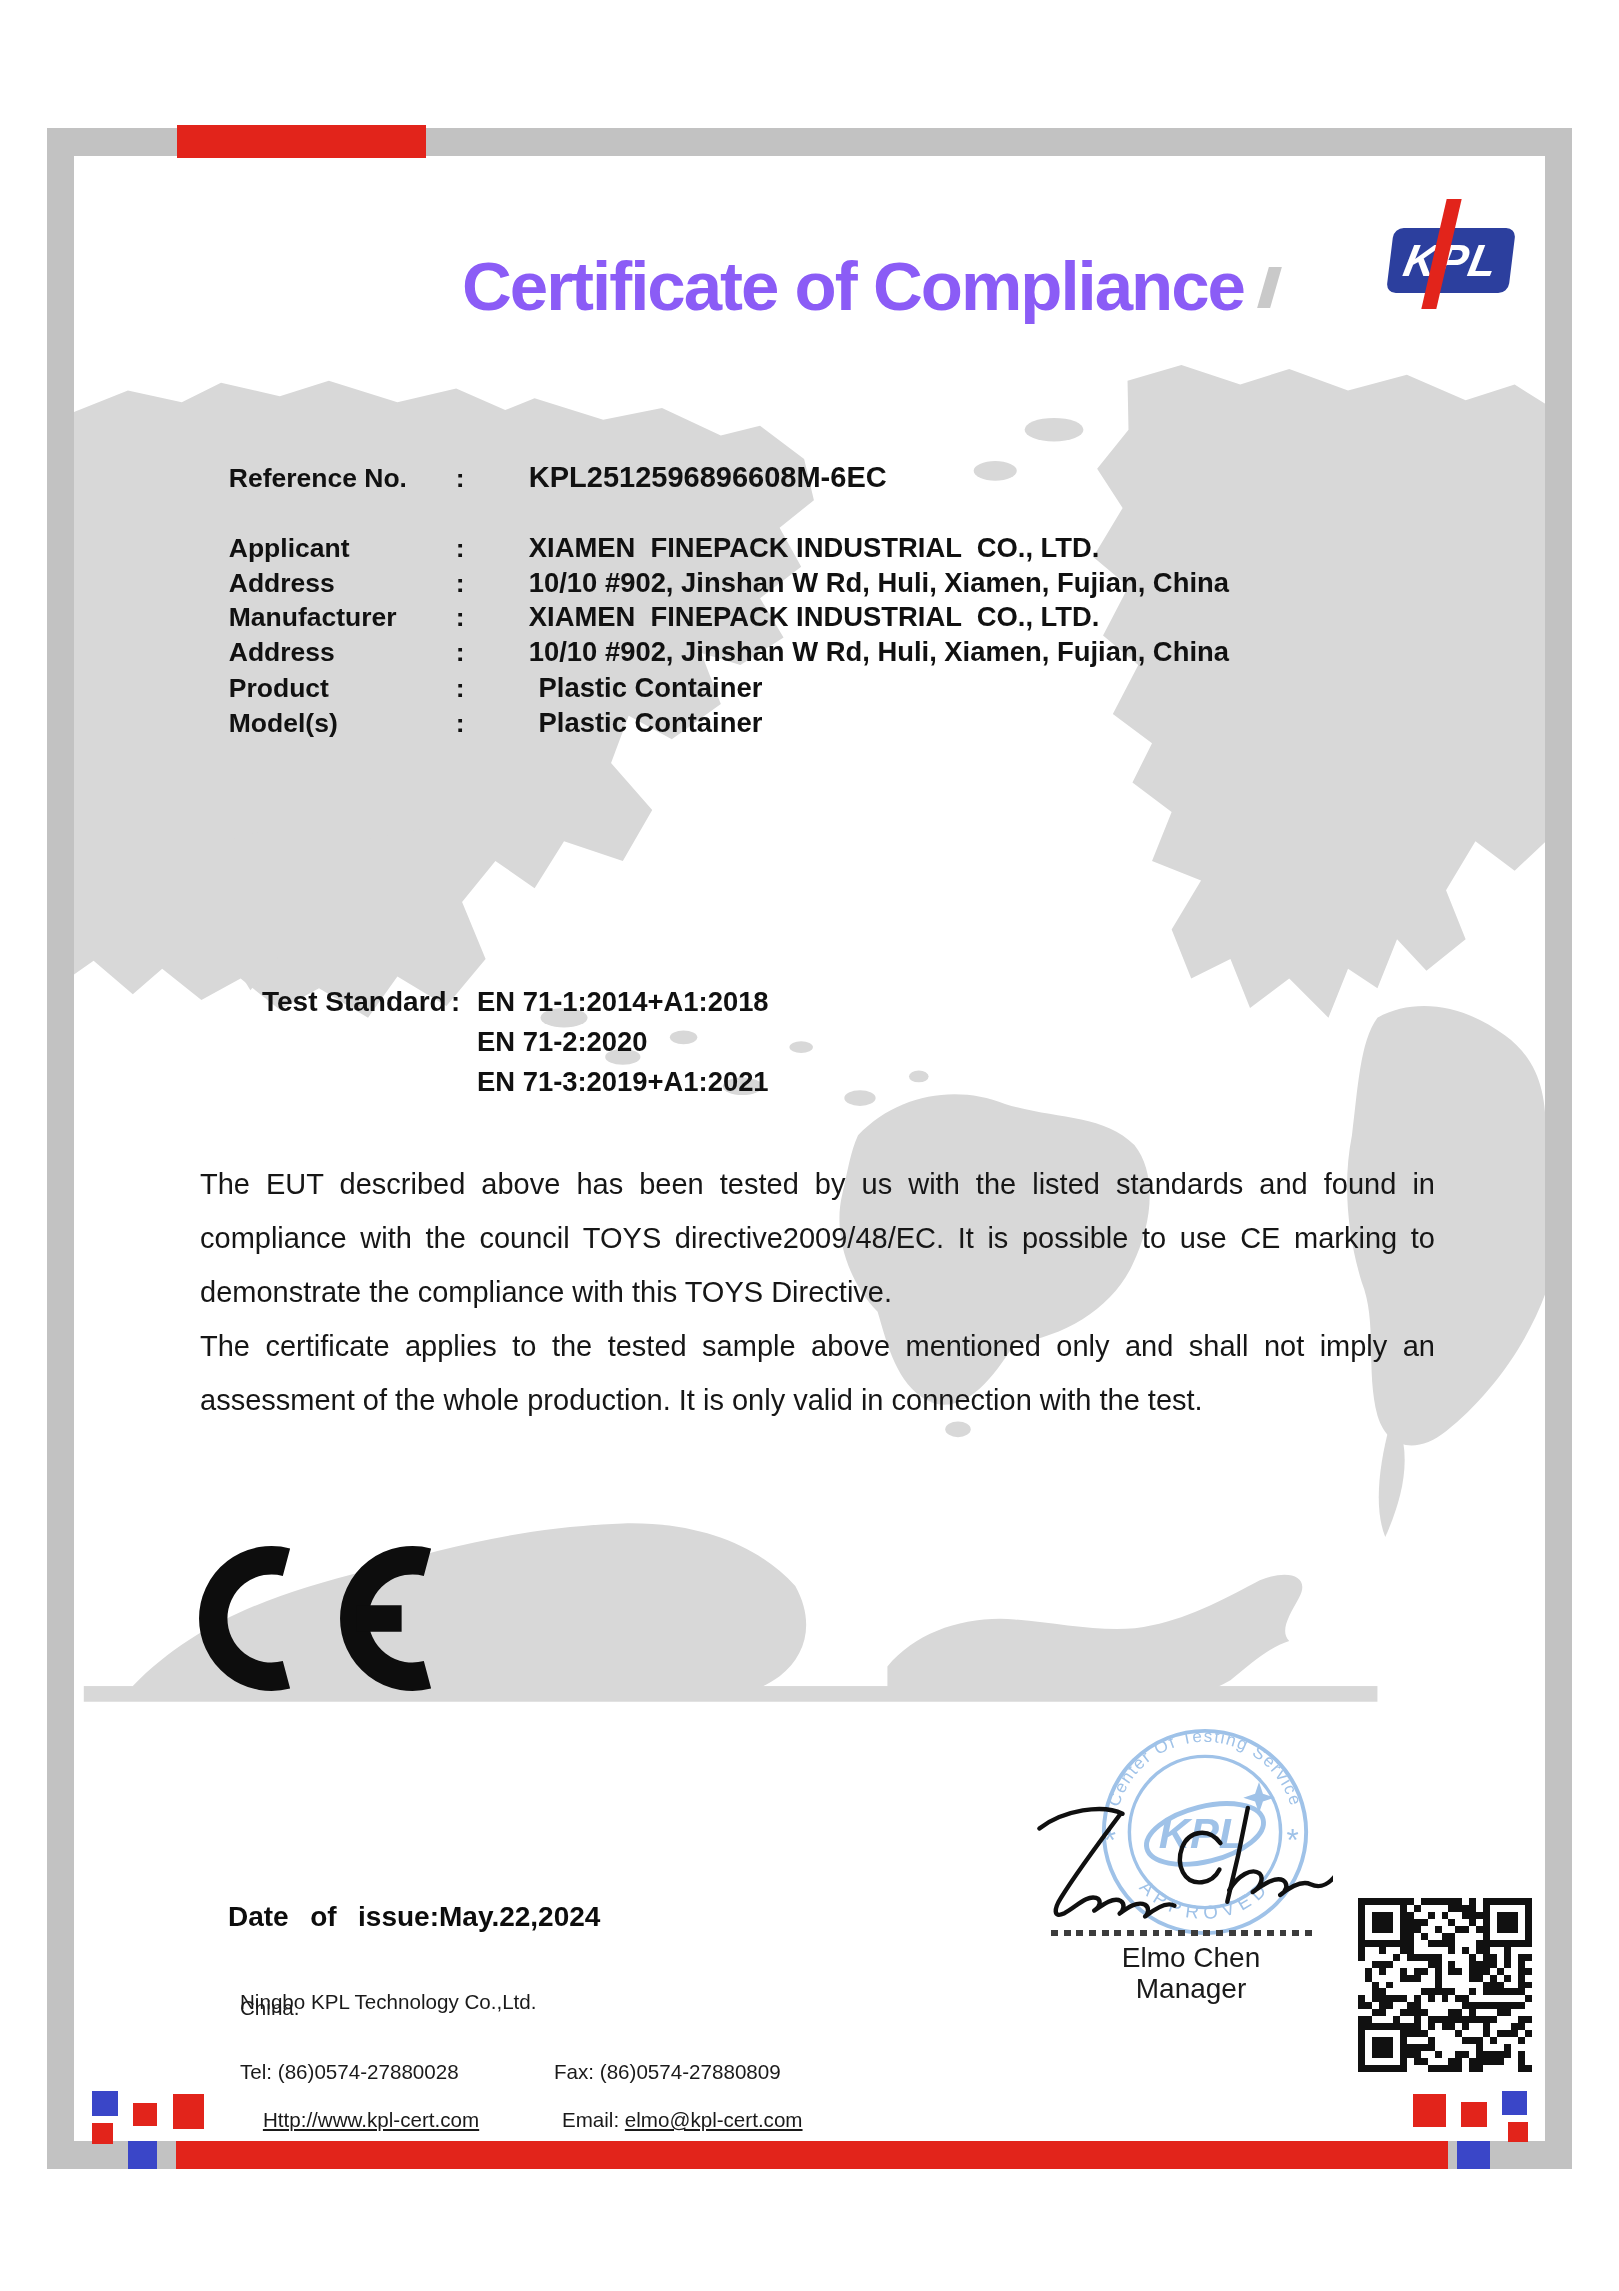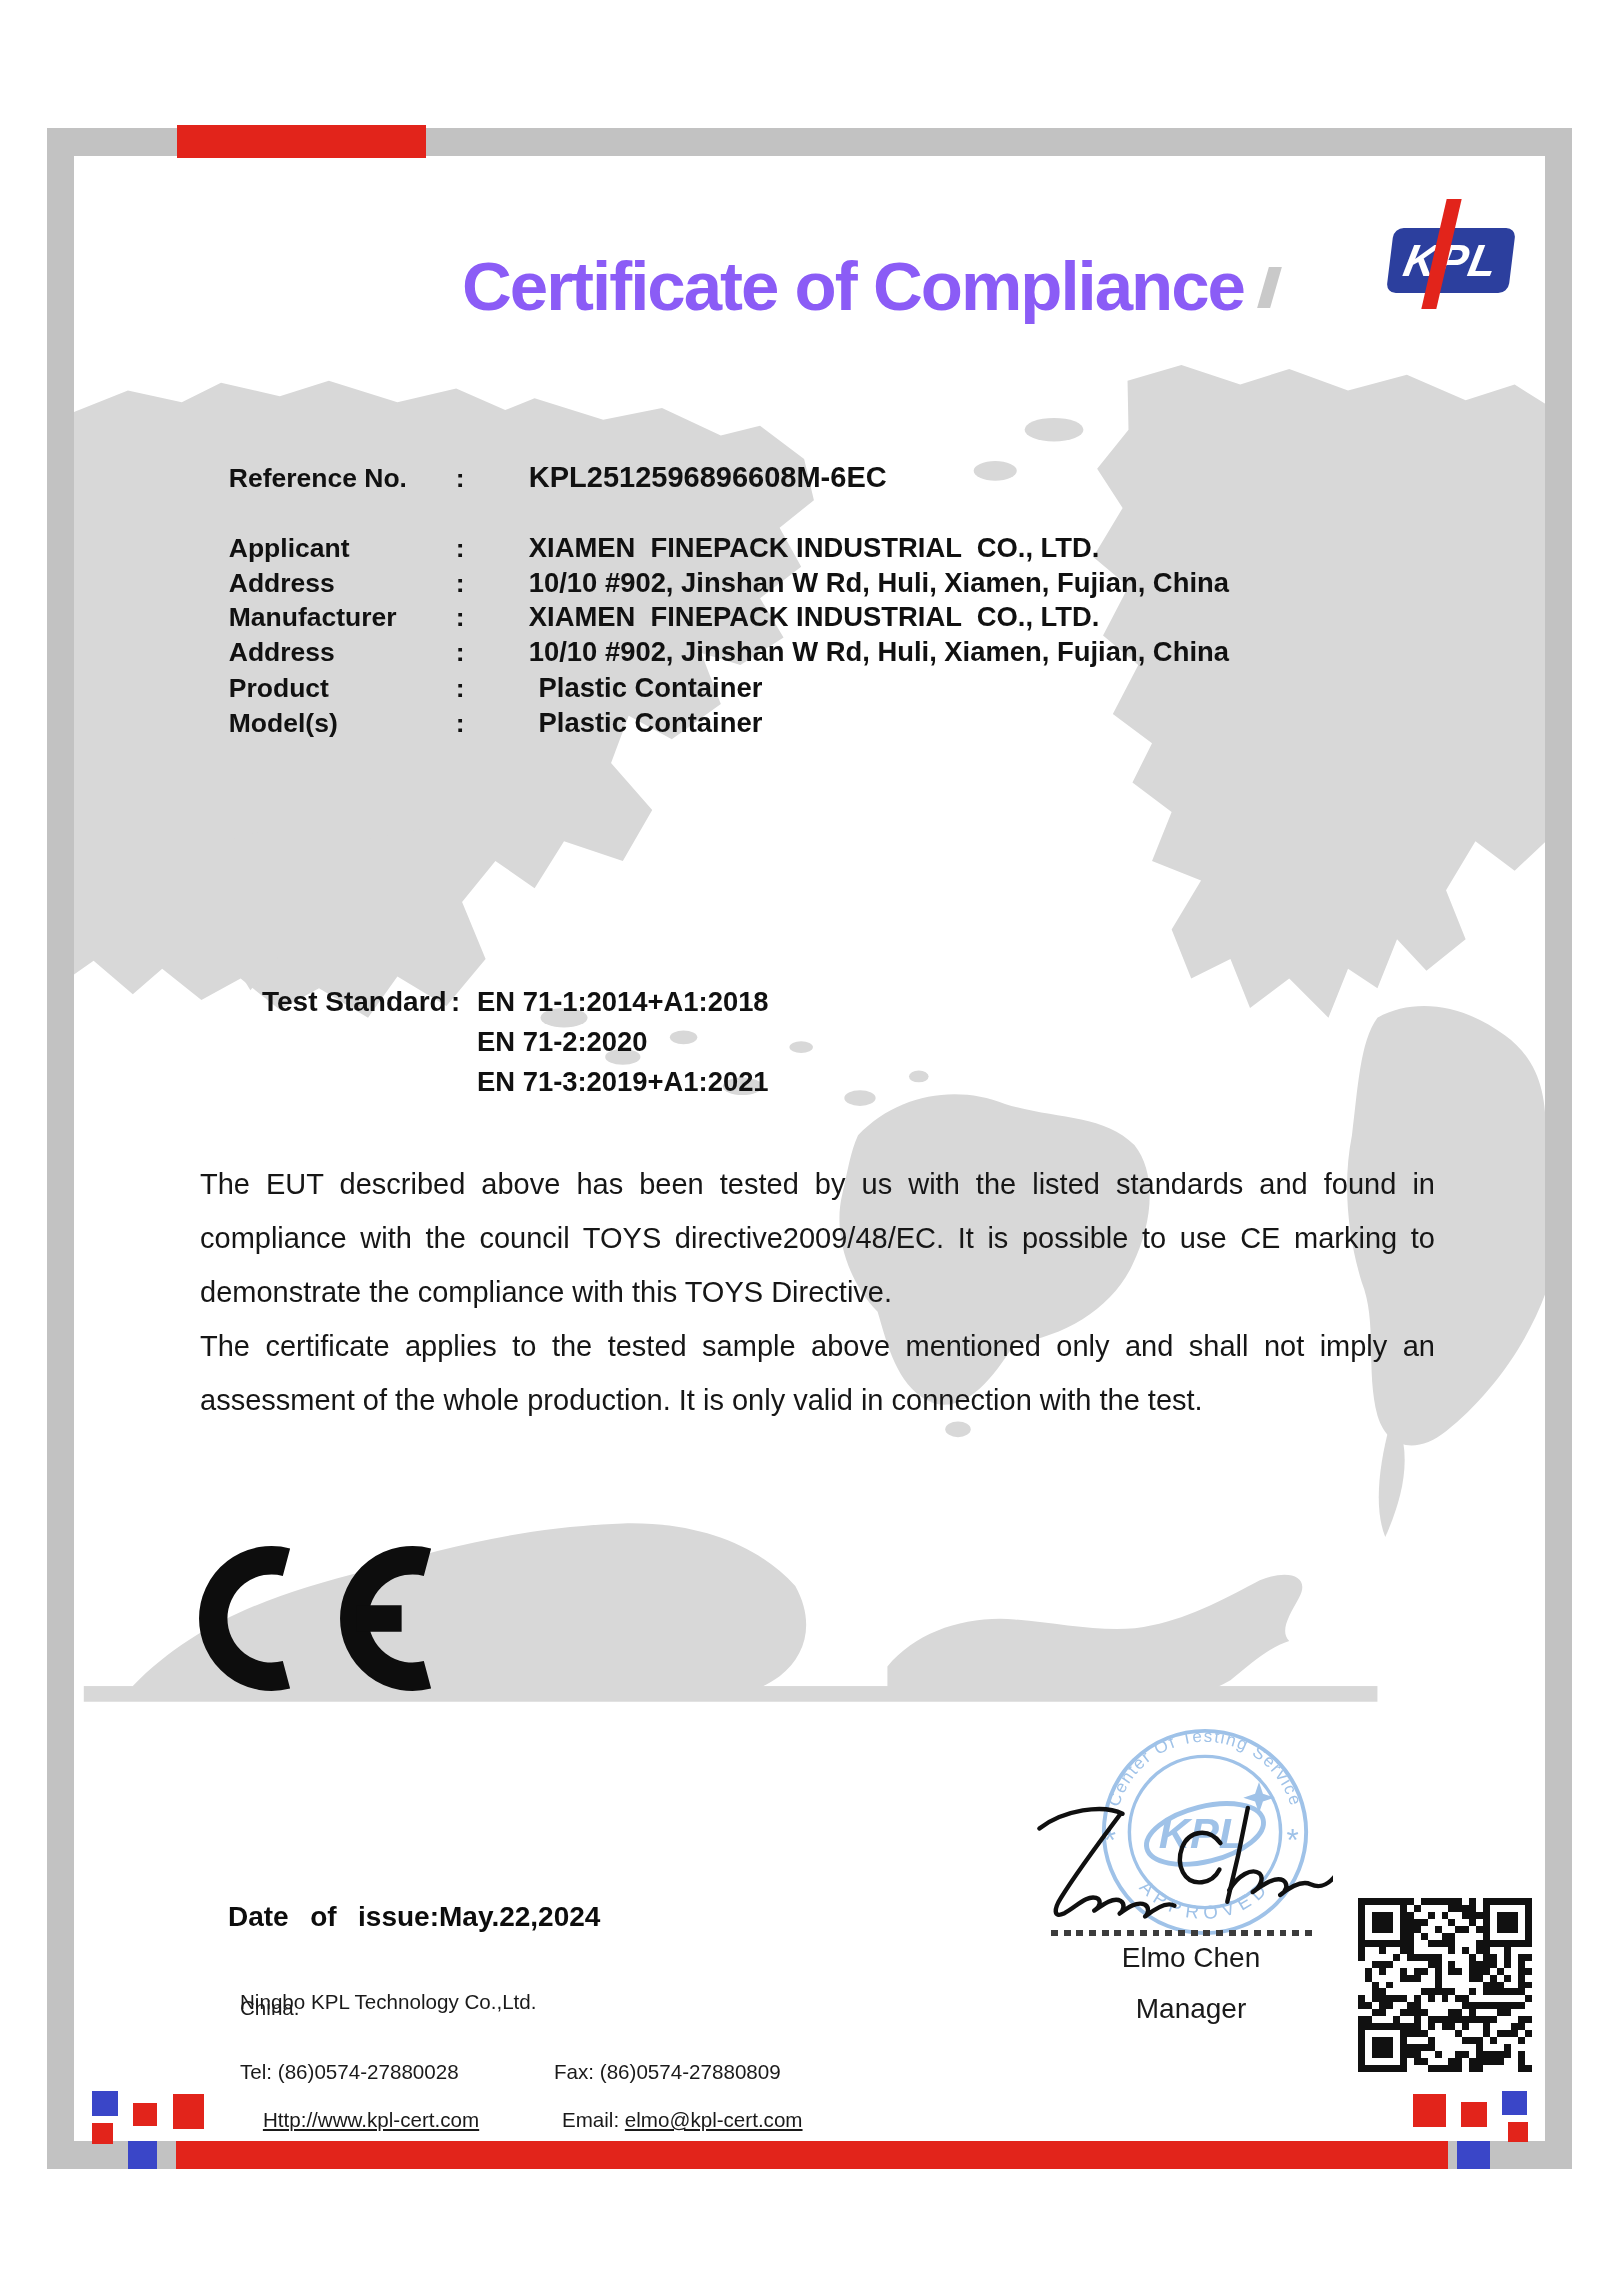--- a/index.html
+++ b/index.html
@@ -35,21 +35,21 @@
   .ts-val{position:absolute;left:477px;font-size:27.4px;font-weight:bold;white-space:pre;}
   
   .body-text{position:absolute;left:200px;top:1157px;width:1235px;font-size:29px;line-height:54px;
     text-align:justify;color:#161616;}
   .body-text p{margin:0;}
   
   .date-issue{position:absolute;left:228px;top:1901px;font-size:28px;font-weight:bold;word-spacing:13.7px;color:#0d0d0d;}
   .sig-dots{position:absolute;left:1051px;top:1930px;width:267px;height:5.9px;
     background:repeating-linear-gradient(90deg,#3c3c3c 0 6.9px,transparent 6.9px 12.7px);}
   .signer-name{position:absolute;left:1066px;top:1942px;width:250px;text-align:center;font-size:28px;color:#1a1a1a;}
-  .signer-title{position:absolute;left:1066px;top:1973px;width:250px;text-align:center;font-size:28px;color:#1a1a1a;margin-top:20px;}
+  .signer-title{position:absolute;left:1066px;top:1973px;width:250px;text-align:center;font-size:28px;color:#1a1a1a;}
   .footer-row{position:absolute;font-size:20.6px;color:#1a1a1a;white-space:pre;}
   .u{text-decoration:underline;color:#1a1a1a;}
   a.u{cursor:pointer;}
 </style>
 </head>
 <body>
 
 <div class="page">
 
   <div class="map-clip">

